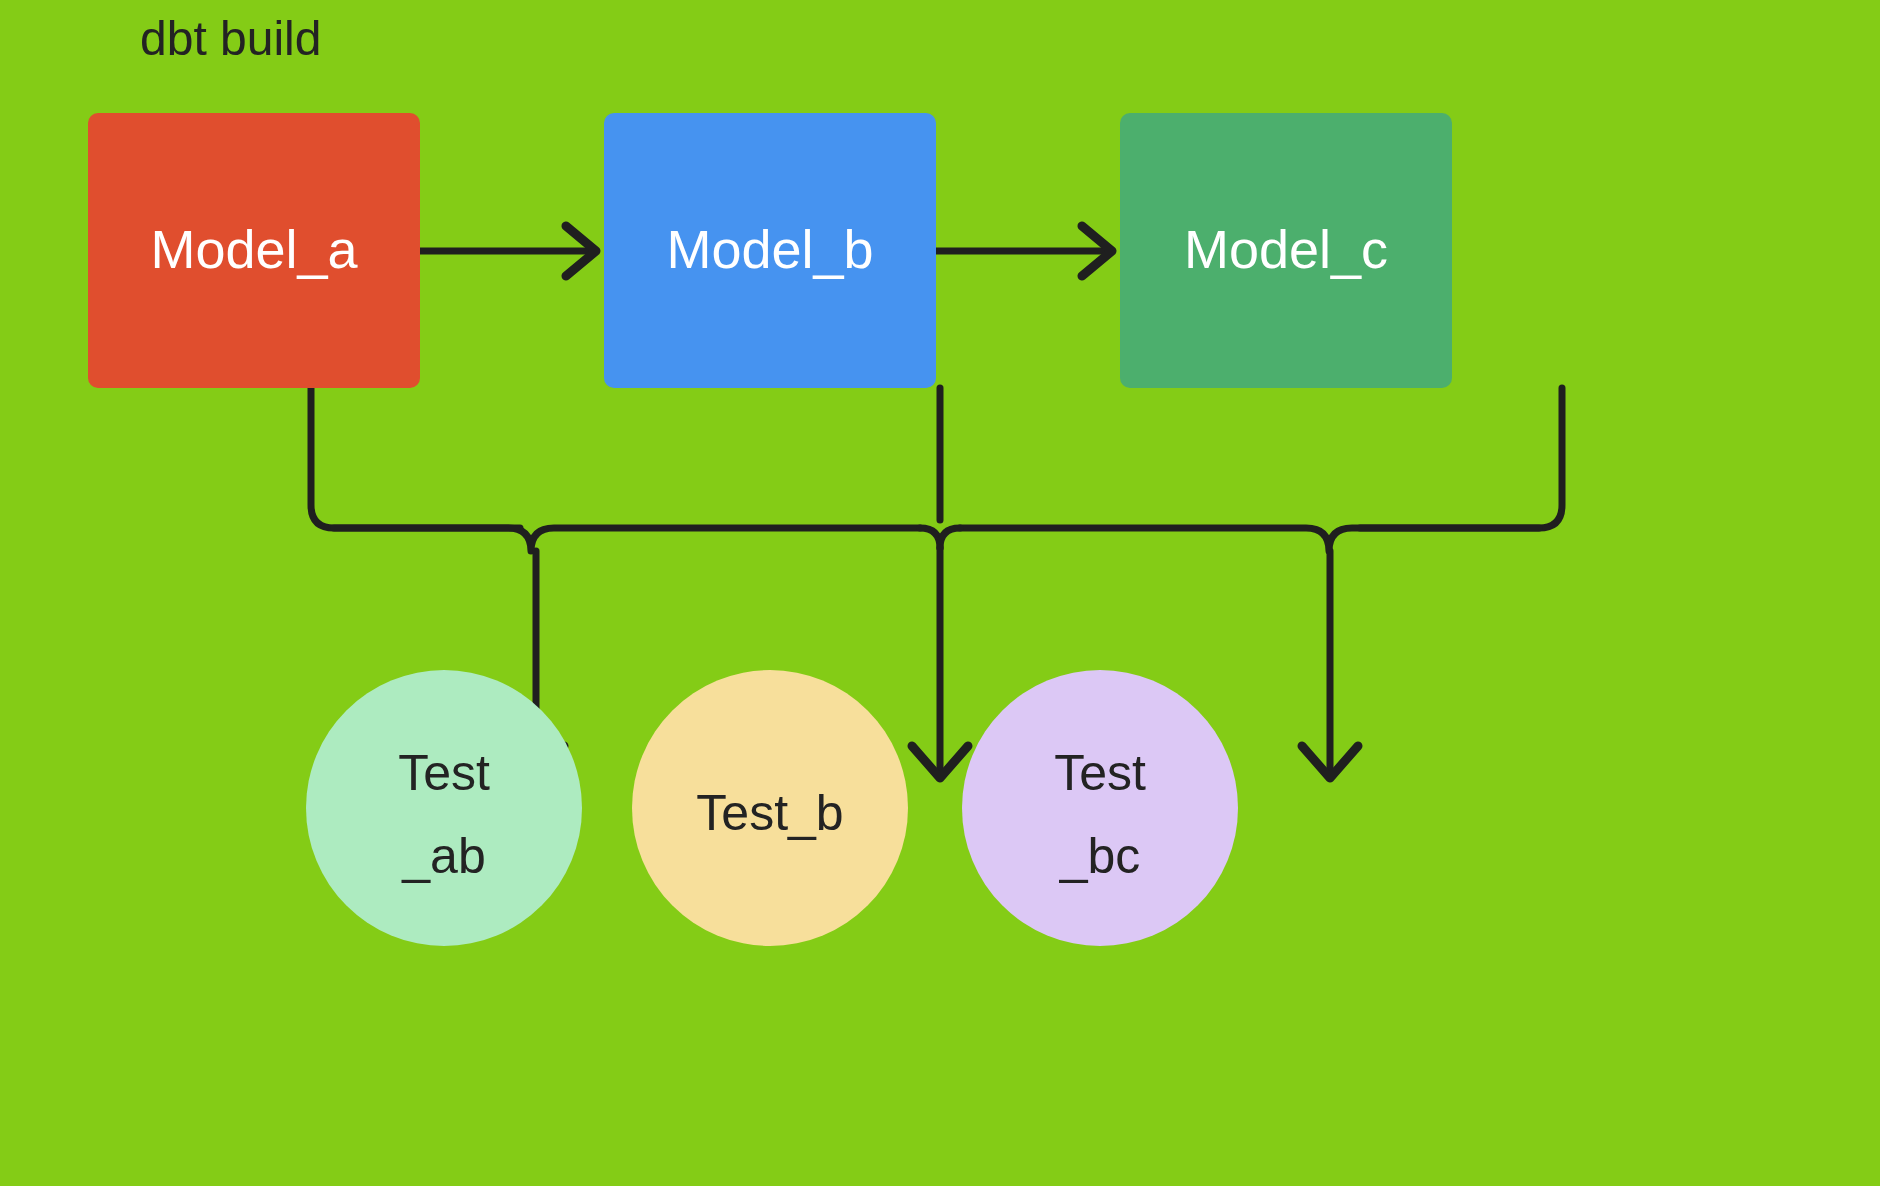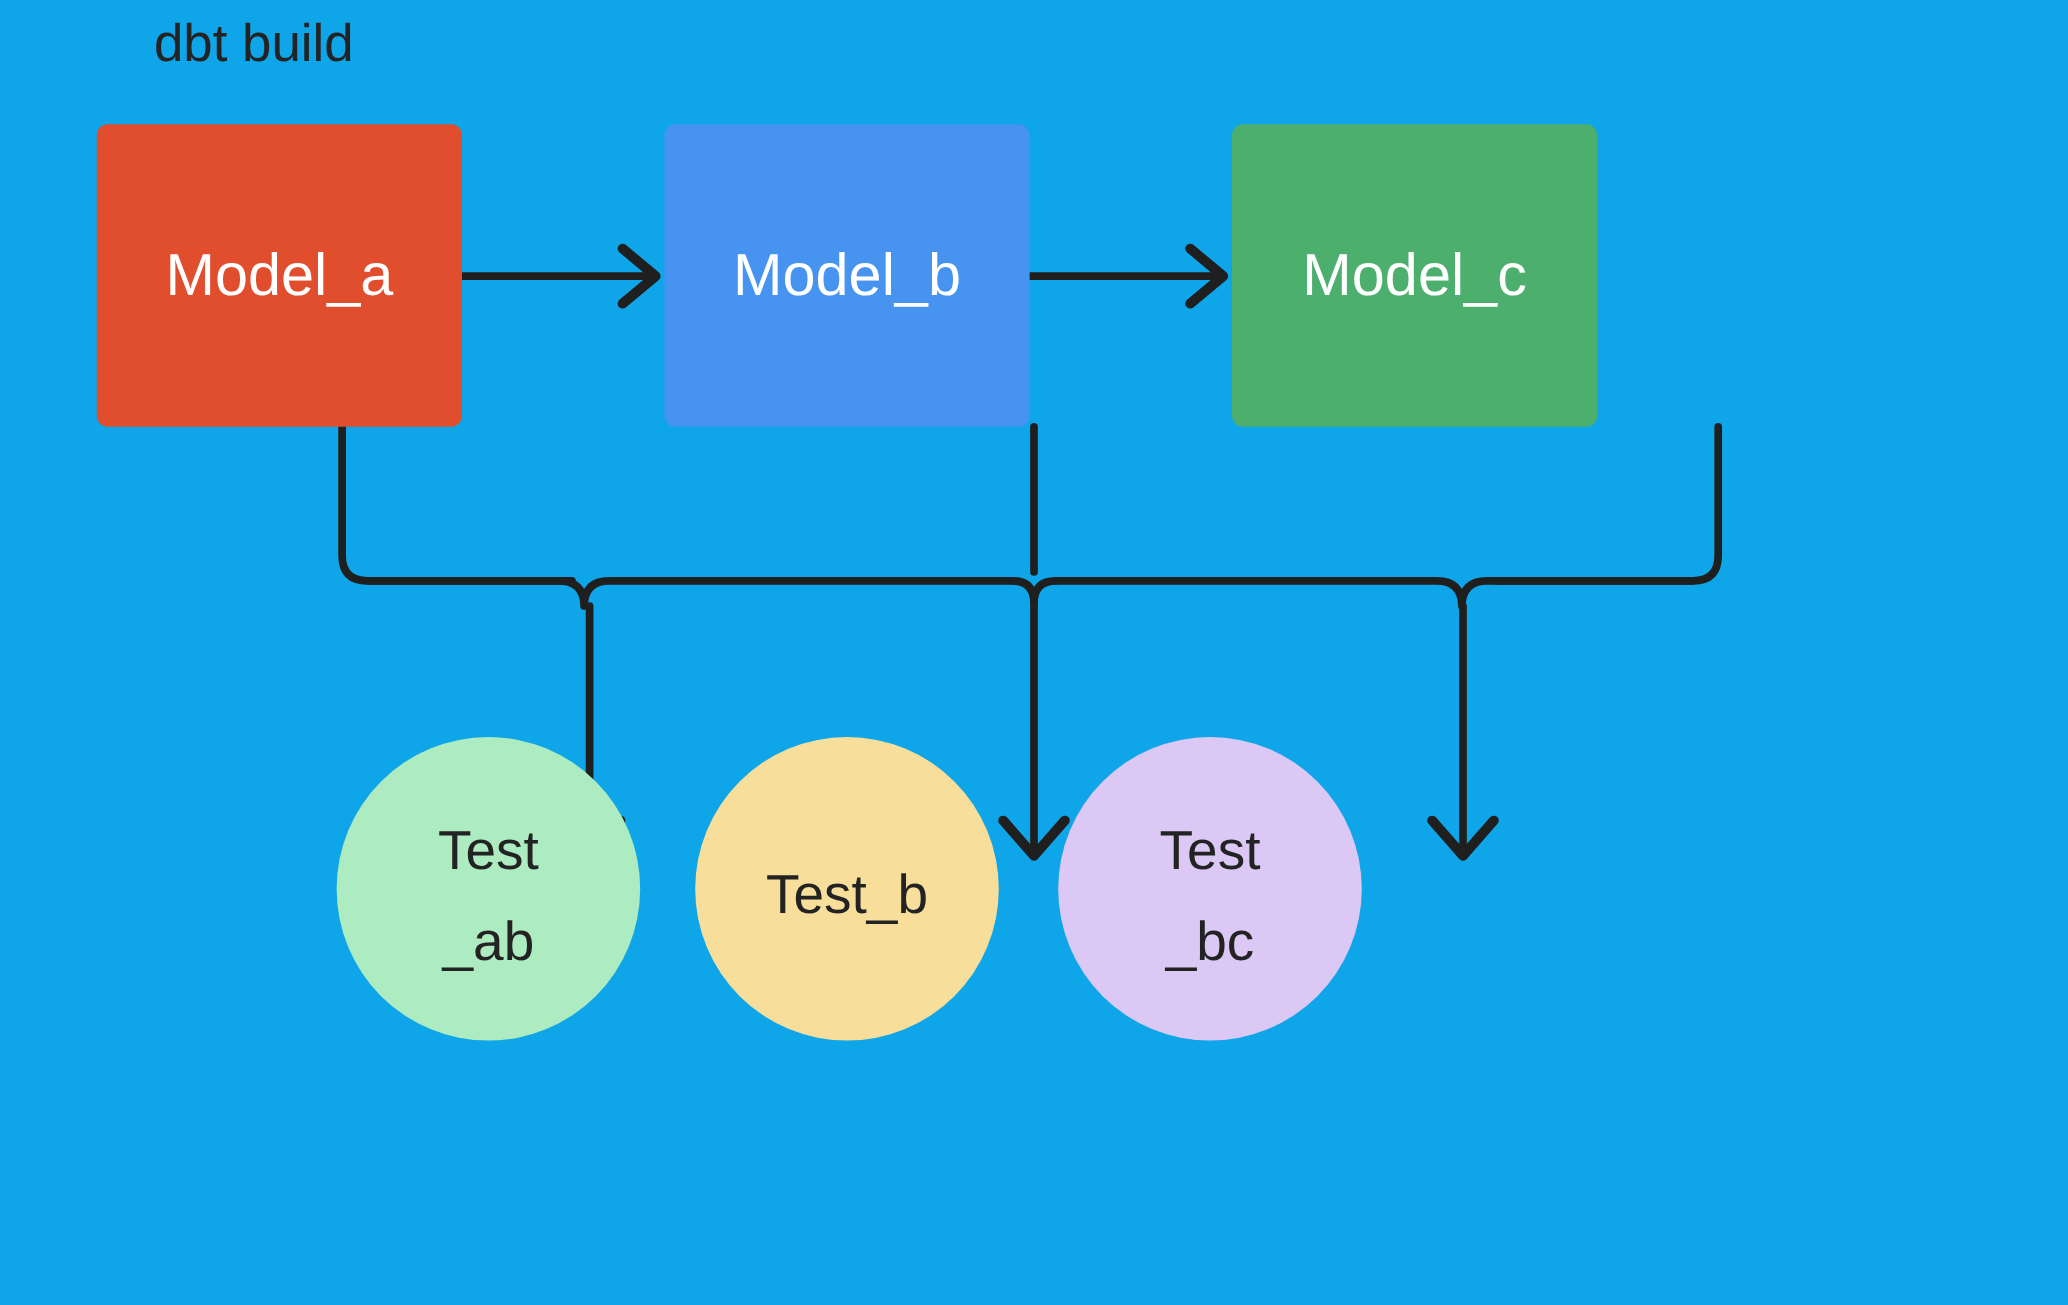--- a/index.html
+++ b/index.html
@@ -10,21 +10,21 @@
   body {
     width: 1880px;
     height: 1186px;
     font-family: "Liberation Sans", sans-serif;
     overflow: hidden;
   }
   #canvas {
     position: relative;
     width: 1880px;
     height: 1186px;
-    background: #0ea5e9;
+    background: #84cc16;
   }
   #diagram-svg {
     position: absolute;
     top: 0;
     left: 0;
     width: 1880px;
     height: 1186px;
     display: block;
   }
   .node-box-label {

